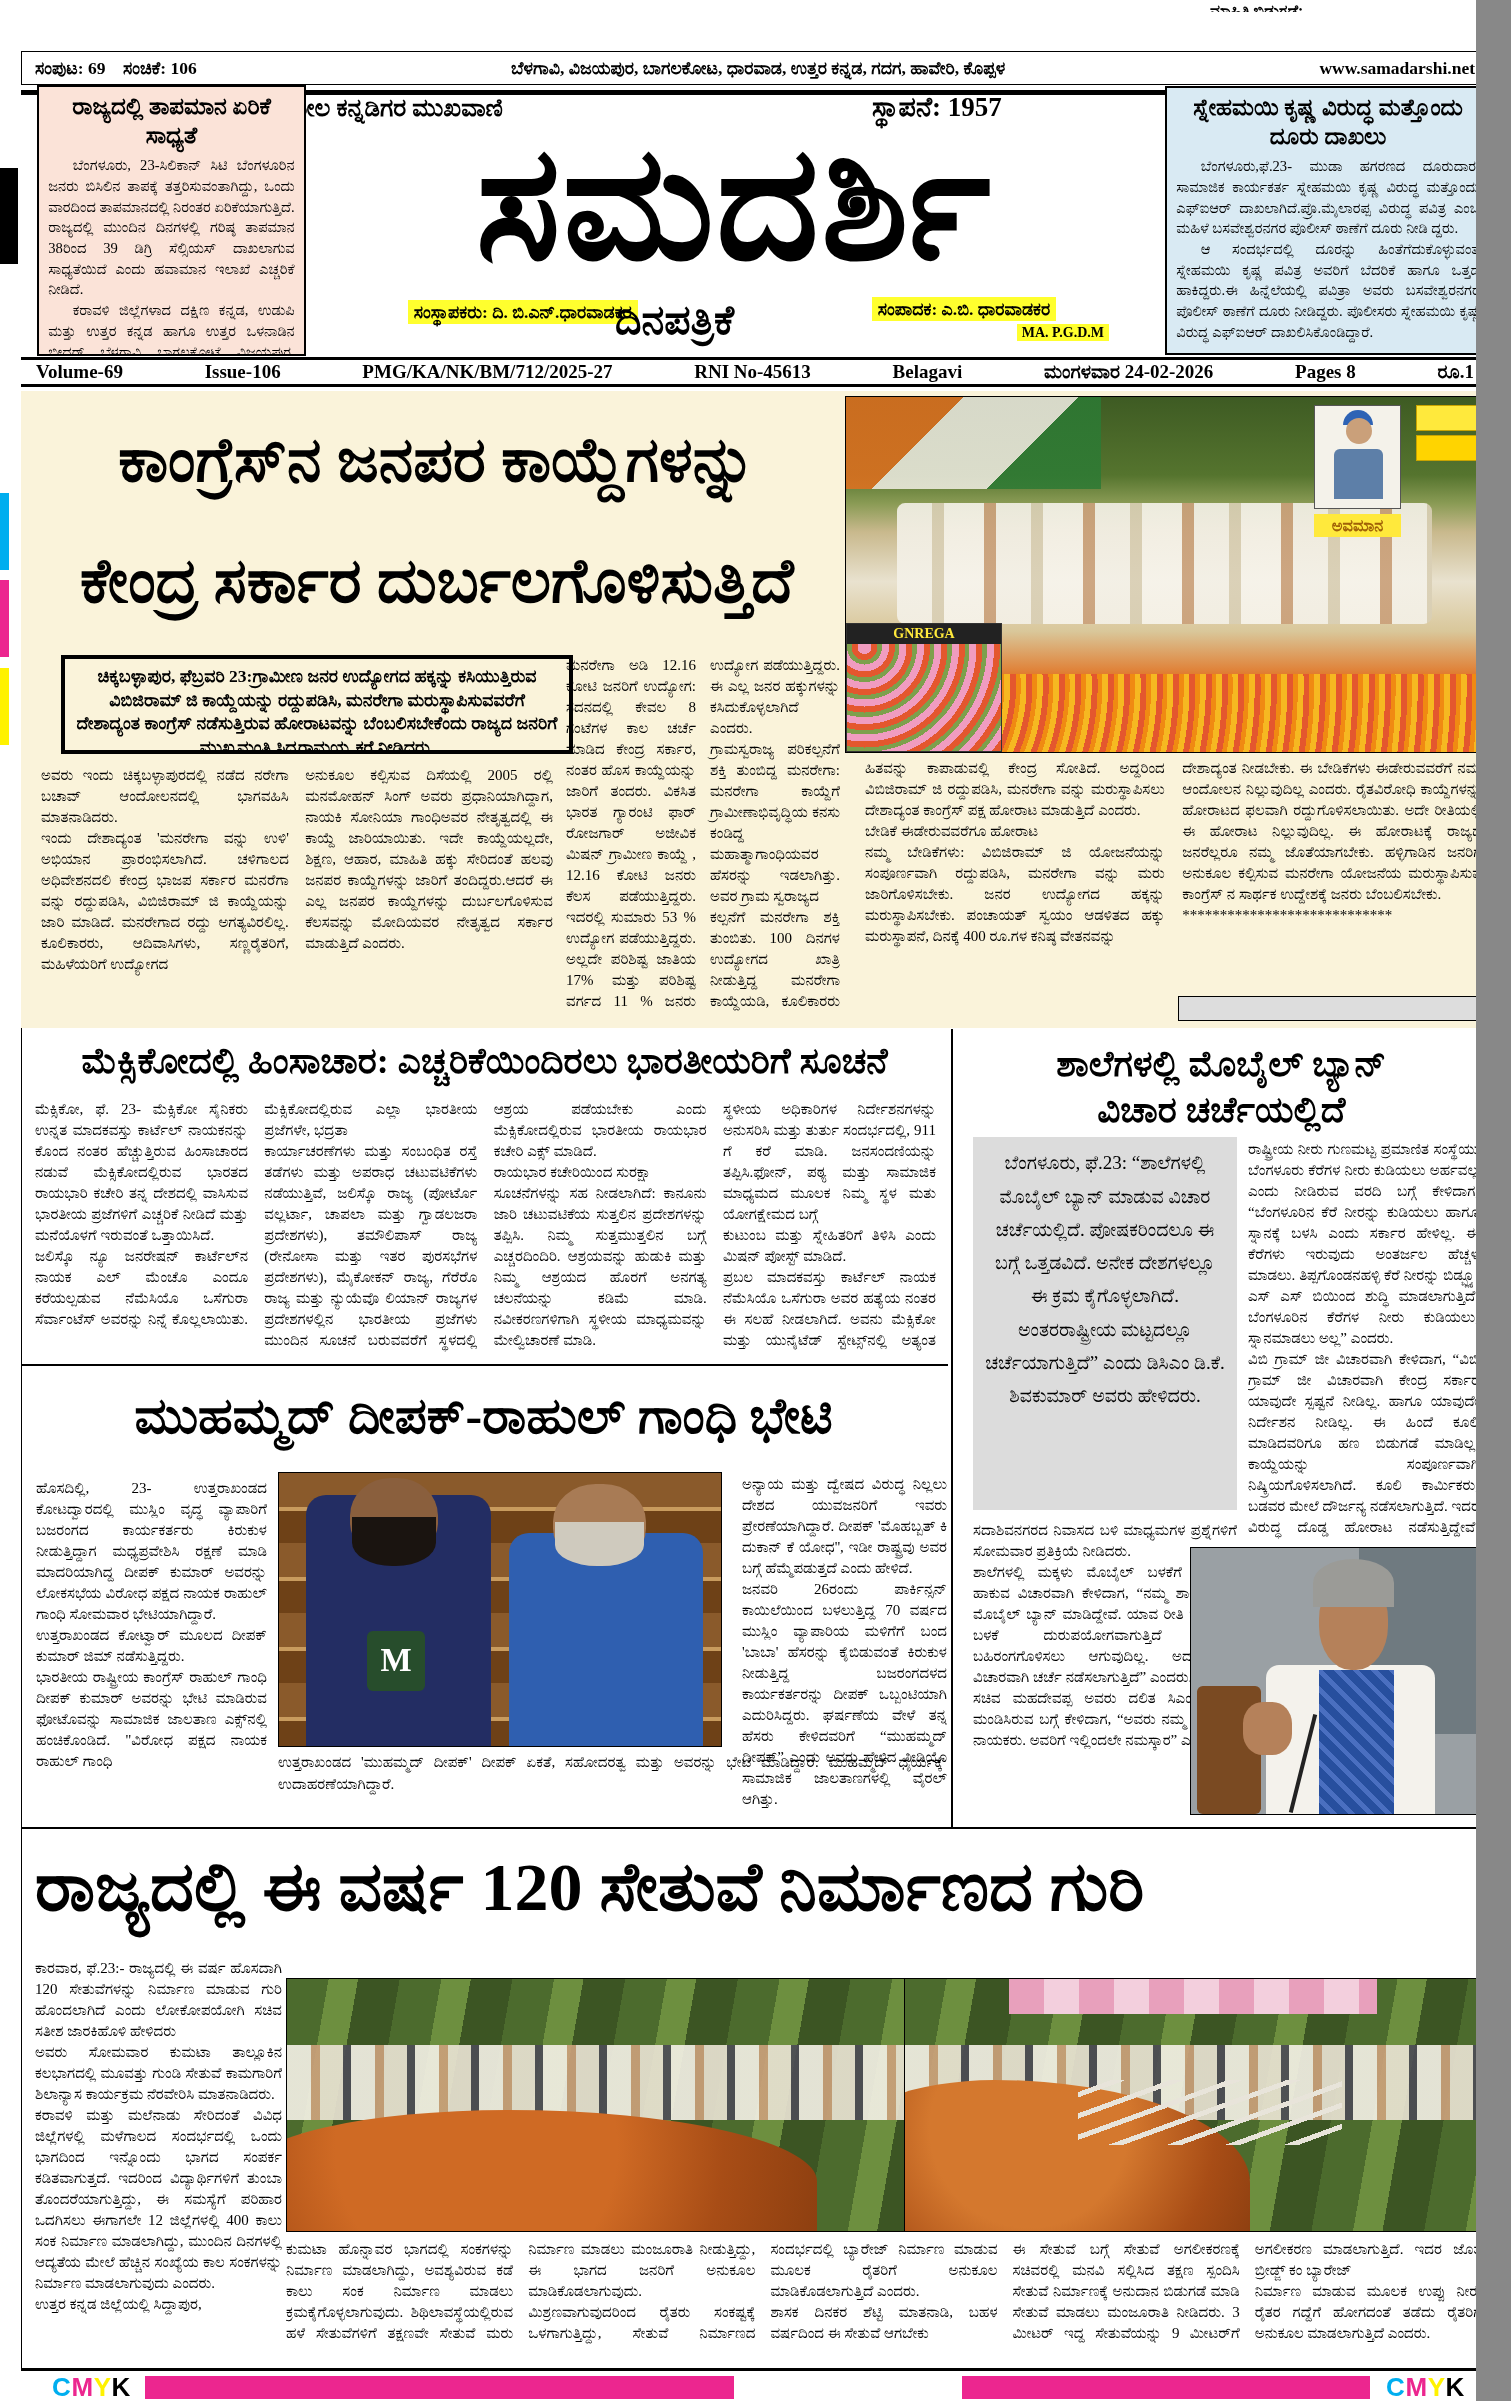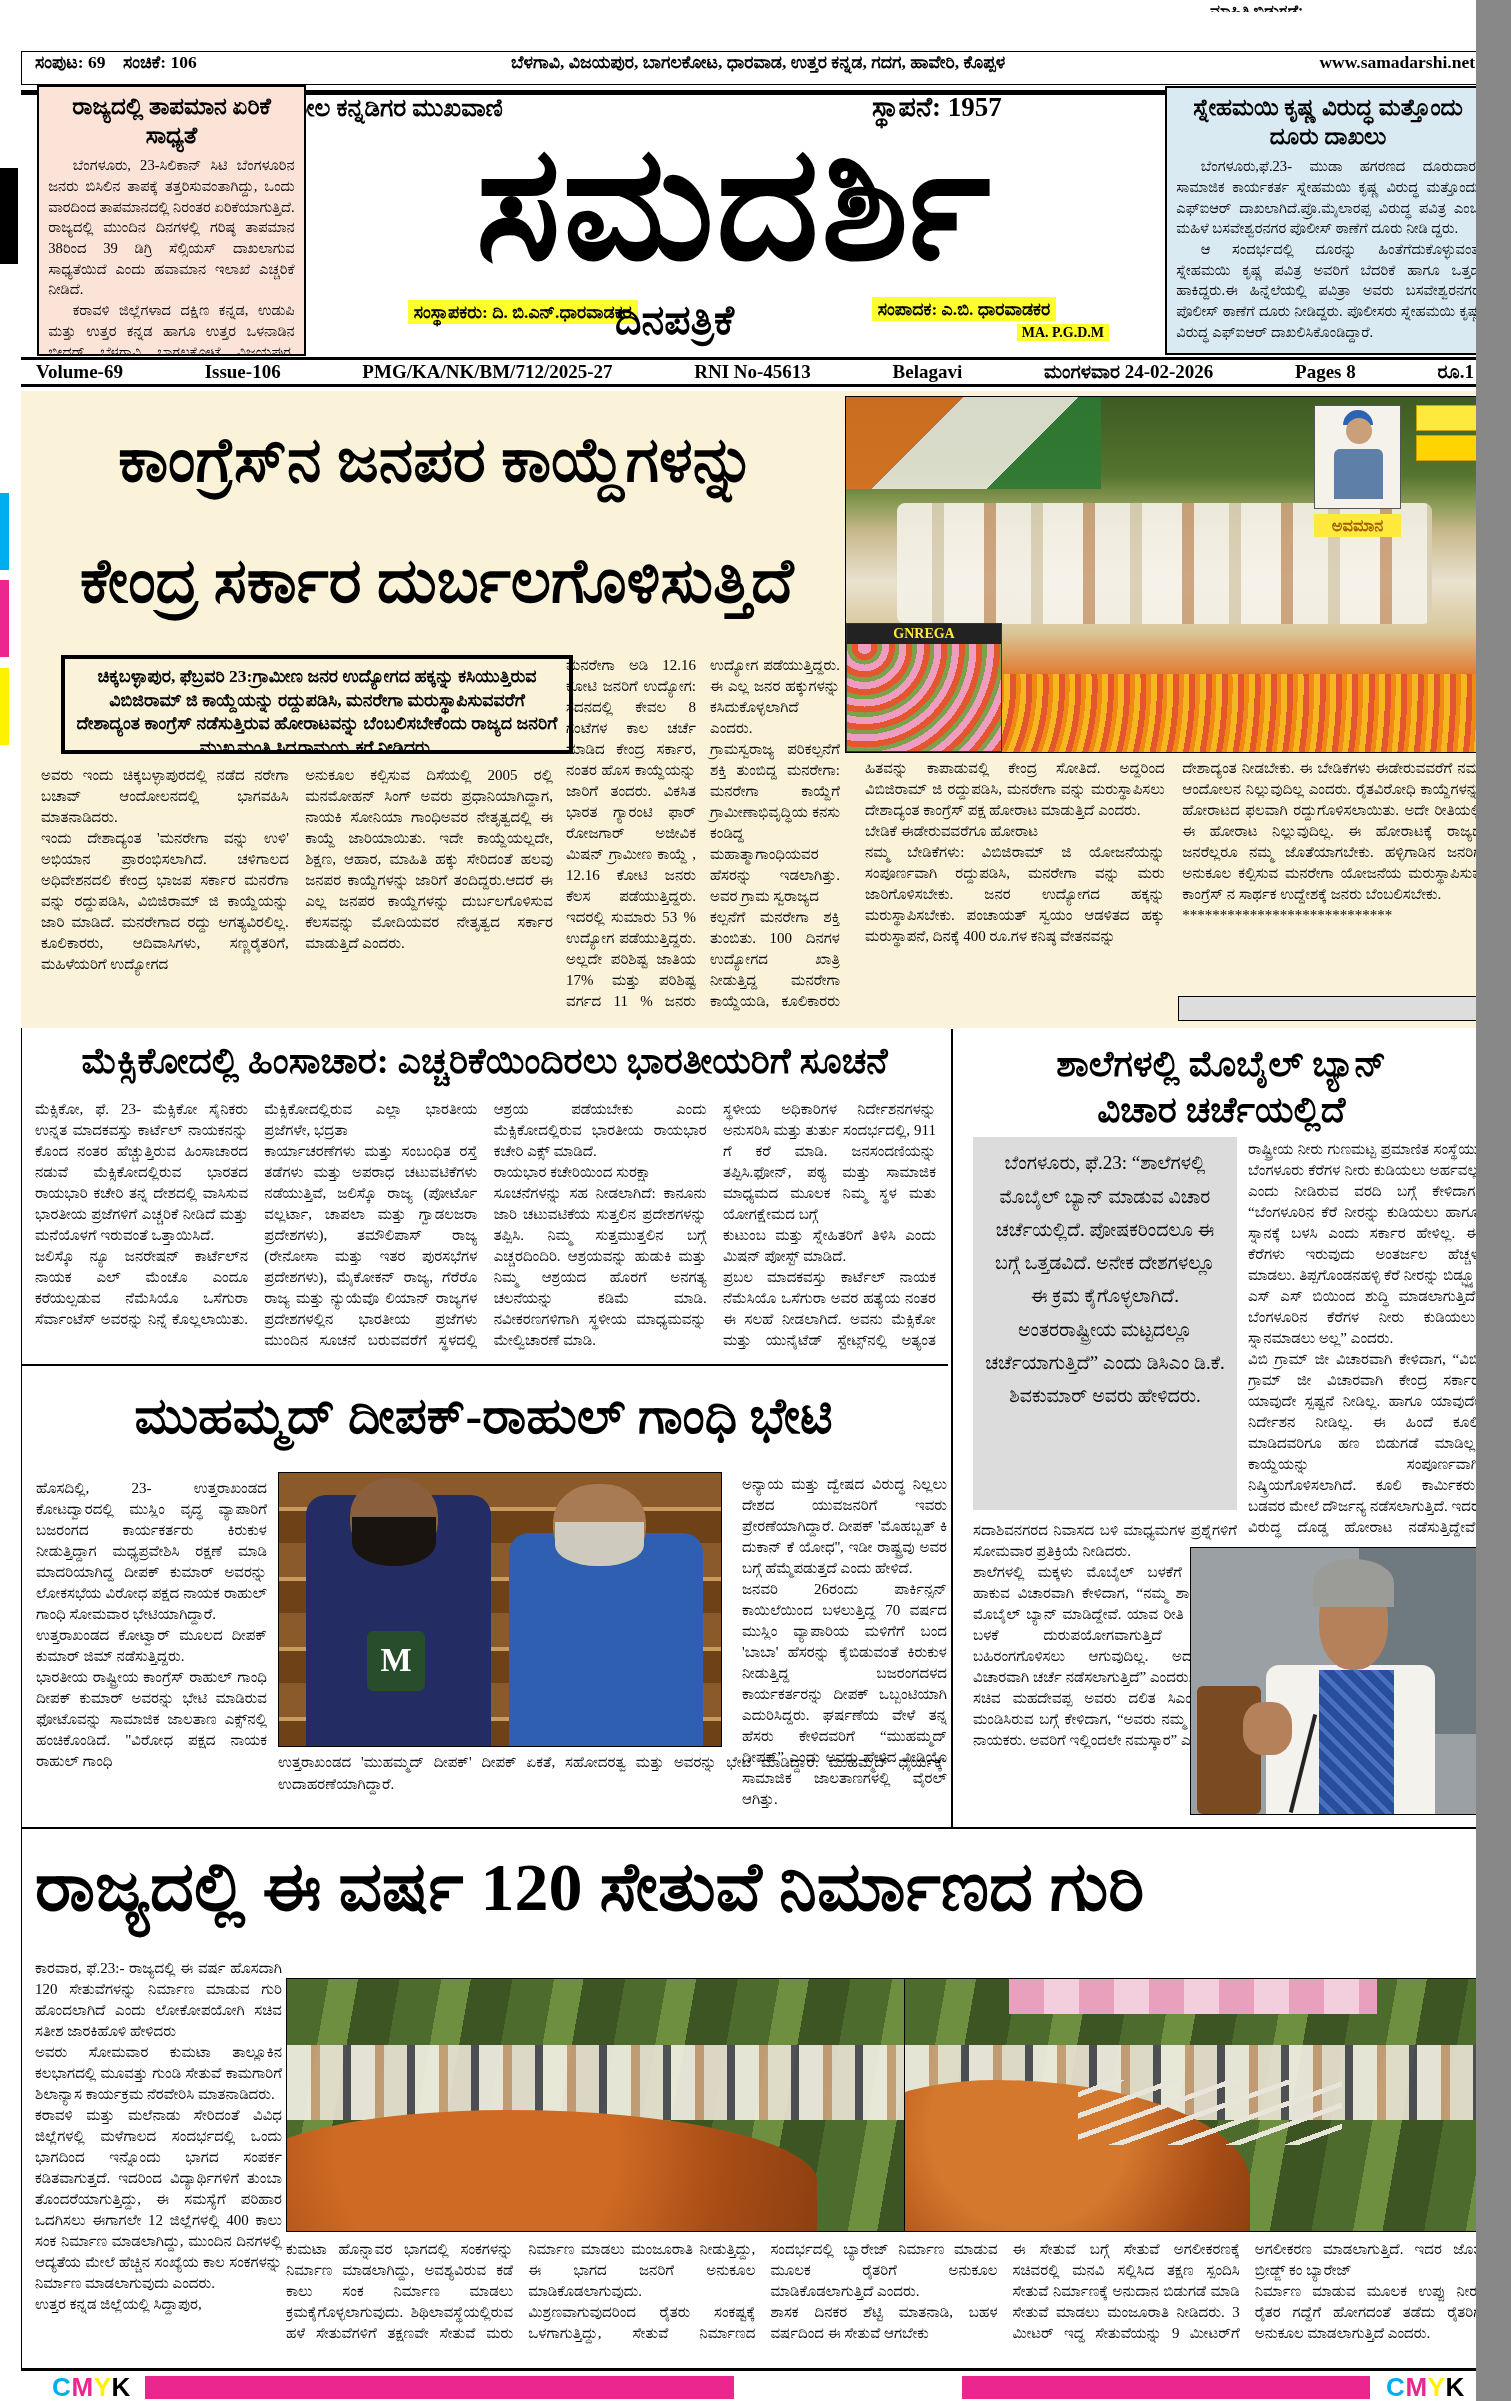--- a/index.html
+++ b/index.html
@@ -15,21 +15,21 @@
   .topnote{left:1210px;top:0;width:280px;height:11.7px;font-size:15.7px;font-weight:bold;overflow:hidden;line-height:22px;}
 
   
   .reg-black{left:0;top:168px;width:17.5px;height:96px;background:#000;}
   .reg-cyan{left:0;top:493px;width:9.3px;height:77px;background:#00AEEF;}
   .reg-magenta{left:0;top:580px;width:9.3px;height:77px;background:#EC268F;}
   .reg-yellow{left:0;top:668px;width:9.3px;height:77px;background:#FFF200;}
 
   
   .header-bar{left:21px;top:51px;width:1468px;height:34px;border:1.7px solid #000;
-     display:flex;justify-content:space-between;padding:0 13px;font-size:17.5px;font-weight:bold;}
+     display:flex;align-items:center;justify-content:space-between;padding:0 13px;font-size:17.5px;font-weight:bold;}
   .header-thick{left:21px;top:90px;width:1468px;height:5.2px;background:#000;}
 
   
   .tagline{left:251px;top:94px;font-size:24.5px;font-weight:bold;}
   .established{left:872px;top:92px;font-size:27px;font-weight:bold;}
   .logo{left:309px;top:112px;width:851px;height:187px;font-size:159px;font-weight:900;
         text-align:center;line-height:184px;letter-spacing:2.3px;overflow:hidden;}
   .founder{left:408px;top:300px;font-size:17.5px;font-weight:bold;background:#FFFF2E;padding:1.7px 5.8px;}
   .subtitle{left:615px;top:296px;font-size:41px;font-weight:bold;}
   .editor{left:872px;top:297px;font-size:17.5px;font-weight:bold;background:#FFFF2E;padding:1.7px 5.8px;}

